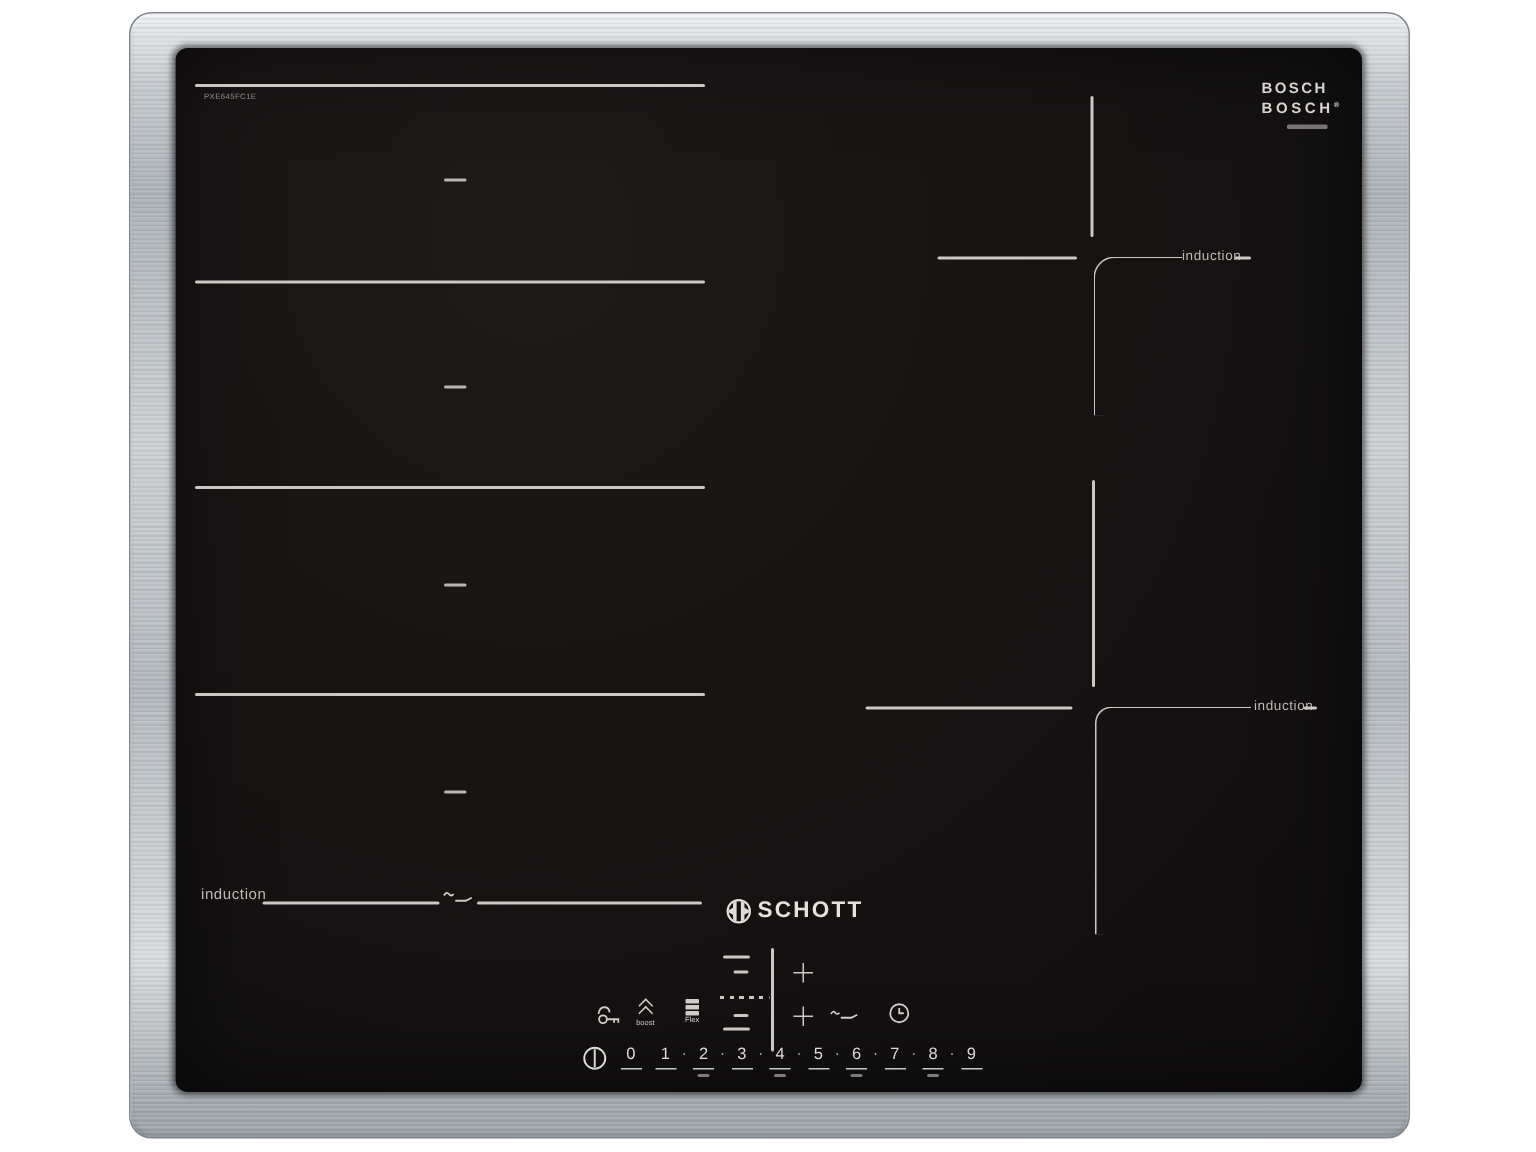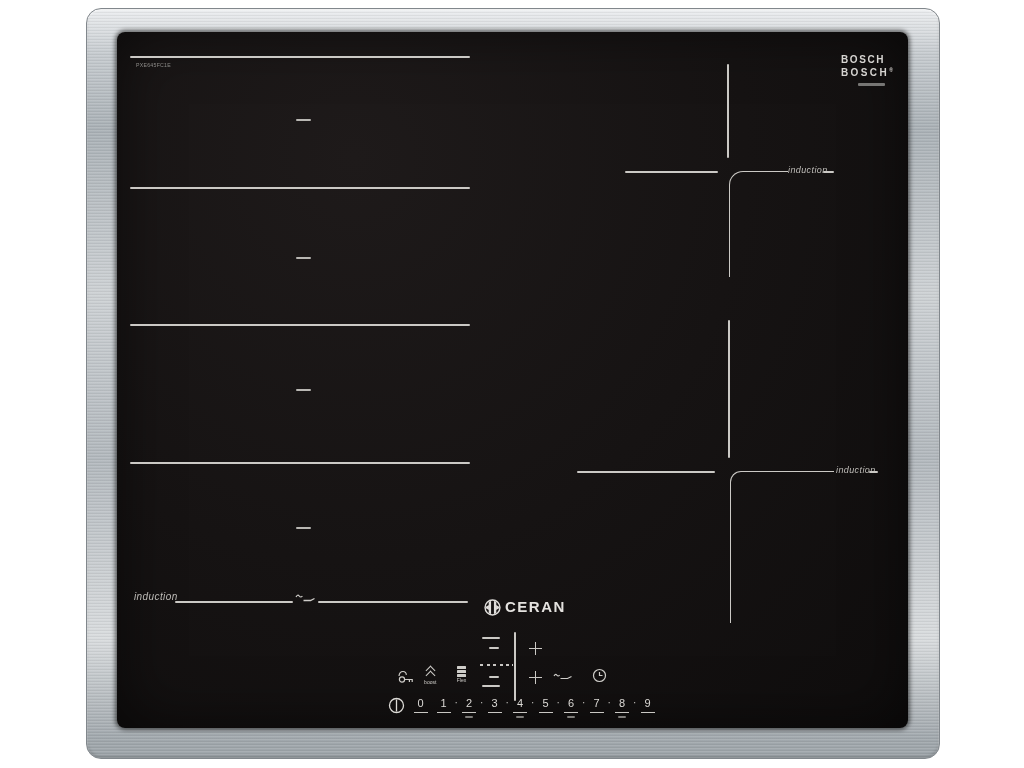--- a/index.html
+++ b/index.html
@@ -15,21 +15,21 @@
   
   .glass{position:absolute;left:117px;top:32px;width:791px;height:696px;border-radius:8px;
     background: radial-gradient(ellipse at 30% 18%, #1e1a1a 0%, #161313 50%, #0f0d0d 100%);
     box-shadow: 0 0 4px 2px rgba(0,0,0,.55), inset 0 0 60px rgba(0,0,0,.55);}
   
   .hline{position:absolute;height:1.5px;background:#cbc9c5;border-radius:1px;}
   .vline{position:absolute;width:1.5px;background:#cbc9c5;border-radius:1px;}
   .marker{position:absolute;width:15px;height:2px;background:#b9b7b3;border-radius:1px;}
   .cornerA{position:absolute;border-top:1.5px solid #cbc9c5;border-left:1.5px solid #cbc9c5;
            border-top-left-radius:14px;}
-  .induction{position:absolute;color:#bdbbb7;font-size:10px;letter-spacing:.4px;font-style:italic;}
+  .induction{position:absolute;color:#bdbbb7;font-size:10px;letter-spacing:.4px;}
   .induction.small{font-size:9px;}
   .modelcode{position:absolute;color:#8f8d8a;font-size:10px;letter-spacing:.5px;
              transform:scale(.52);transform-origin:left top;white-space:nowrap;}
   
   .ceran{position:absolute;left:841px;top:54px;width:80px;color:#d6d4d1;line-height:11px;}
   .ceran .l1{font-size:10px;font-weight:bold;letter-spacing:1.6px;}
   .ceran .l2{font-size:10px;font-weight:bold;letter-spacing:2.4px;}
   .ceran sup{font-size:5px;}
   .fineprint{position:absolute;left:858px;top:83px;width:27px;height:3px;background:#8a8886;border-radius:1px;opacity:.85;}
   
@@ -110,21 +110,21 @@
         </clipPath>
       </defs>
     <circle cx="12" cy="12" r="9.4" fill="none" stroke="#e0dedb" stroke-width="1.8"></circle>
     <g clip-path="url(#bc)" fill="#e0dedb">
       <rect x="7.2" y="2" width="3" height="20"></rect>
       <rect x="13.8" y="2" width="3" height="20"></rect>
       <polygon points="2,12 7.5,8.8 7.5,15.2"></polygon>
       <polygon points="22,12 16.5,8.8 16.5,15.2"></polygon>
     </g>
   </svg>
-  <div class="boschtxt">CERAN</div>
+  <div class="boschtxt">SCHOTT</div>
 
   <div class="vline" style="left:514px;top:632px;height:69px;"></div>
   <div class="dotline"></div>
   <div class="dispbar" style="left:482px;top:637px;"></div>
   <div class="minuskey" style="left:489px;top:647px;"></div>
   <div class="pluskey" style="left:529px;top:642px;"></div>
   <div class="minuskey" style="left:489px;top:676px;"></div>
   <div class="pluskey" style="left:529px;top:671px;"></div>
   <div class="dispbar" style="left:482px;top:685px;"></div>
 

